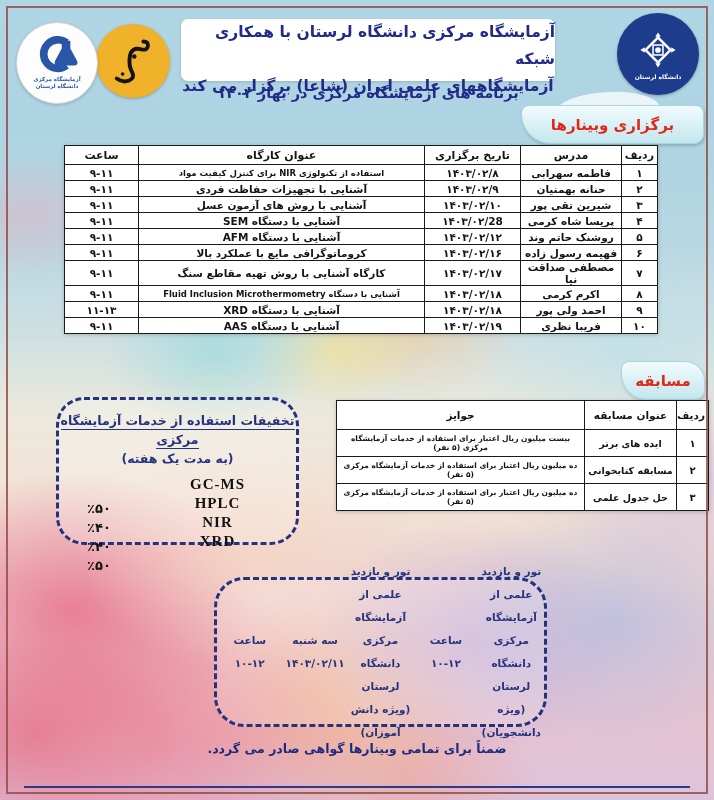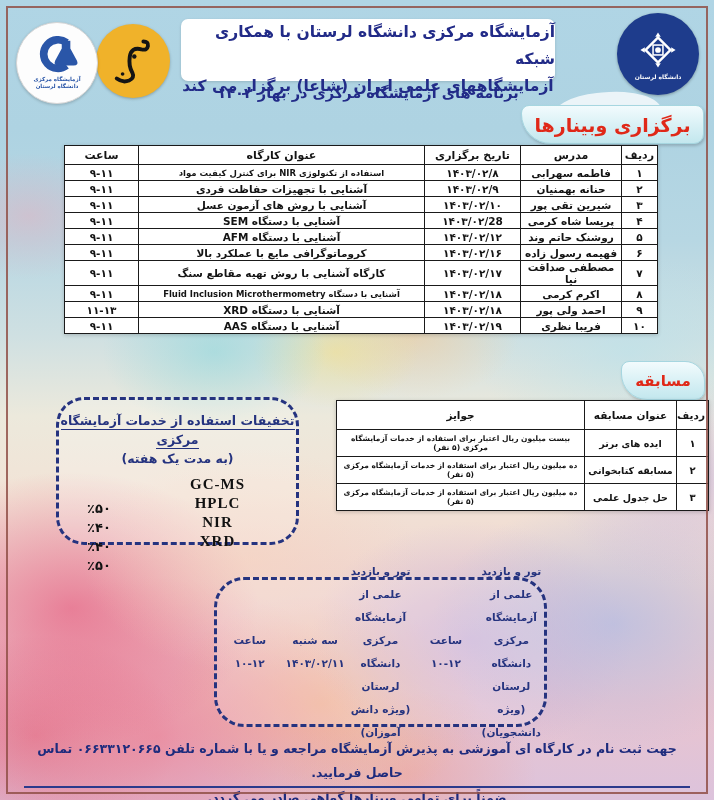--- a/index.html
+++ b/index.html
@@ -40,21 +40,21 @@
     display:flex;align-items:center;justify-content:center;z-index:3;box-shadow:0 1px 3px rgba(0,0,0,0.25);}
   .lab-logo{position:absolute;left:16px;top:22px;width:80px;height:80px;border-radius:50%;background:#fdfdfd;
     border:1px solid #d5d5d5;display:flex;flex-direction:column;align-items:center;justify-content:center;z-index:3;
     box-shadow:0 1px 3px rgba(0,0,0,0.2);}
   .lab-logo .cap{color:#2a56a8;font-size:5.5px;font-weight:bold;line-height:1.35;text-align:center;}
 
   
   .ribbon{position:absolute;background:linear-gradient(180deg,#f2fbfd 0%,#d5eff4 60%,#c3e7ee 100%);
     border:1px solid #a6d6e0;color:#e02818;font-weight:bold;display:flex;align-items:center;justify-content:center;
     box-shadow:1px 2px 3px rgba(0,0,0,0.18);z-index:3;}
-  .ribbon-webinars{left:521px;top:105px;width:181px;height:37px;font-size:19px;border-radius:8px 8px 10px 30px;}
+  .ribbon-webinars{left:521px;top:105px;width:181px;height:37px;font-size:15px;border-radius:8px 8px 10px 30px;}
   .ribbon-contest{left:621px;top:361px;width:82px;height:37px;font-size:15px;border-radius:8px 20px 10px 26px;}
   .flag-decor{position:absolute;left:552px;top:92px;width:110px;height:46px;background:rgba(255,255,255,0.75);
     border-radius:45% 55% 50% 50%;transform:rotate(-6deg);z-index:2;}
 
   
   table{border-collapse:collapse;background:#fff;direction:rtl;z-index:3;position:absolute;
     box-shadow:0 1px 4px rgba(0,0,0,0.2);}
   th,td{border:1px solid #1a1a1a;text-align:center;vertical-align:middle;color:#141414;font-weight:bold;
     padding:0 3px;overflow:hidden;}
   .webinar-table{left:64px;top:145px;width:593px;table-layout:fixed;}
@@ -283,17 +283,16 @@
 
   <div class="tour-box">
     <div class="tour-line">تور و بازدید علمی از آزمایشگاه مرکزی دانشگاه لرستان (ویژه دانشجویان)</div>
     <div class="tour-line">ساعت ۱۲-۱۰</div>
     <div class="tour-line">تور و بازدید علمی از آزمایشگاه مرکزی دانشگاه لرستان (ویژه دانش آموزان)</div>
     <div class="tour-line">سه شنبه ۱۴۰۳/۰۲/۱۱</div>
     <div class="tour-line">ساعت ۱۲-۱۰</div>
   </div>
 
   <div class="footer">
-    <div>جهت ثبت نام در کارگاه ای آموزشی به پذیرش آزمایشگاه مراجعه و یا با شماره تلفن ۰۶۶۳۳۱۲۰۶۶۵ تماس حاصل فرمایید.</div>
     <div>ضمناً برای تمامی وبینارها گواهی صادر می گردد.</div>
   </div>
   <div class="bottom-rule"></div>
 </div>
 
 </body></html>

